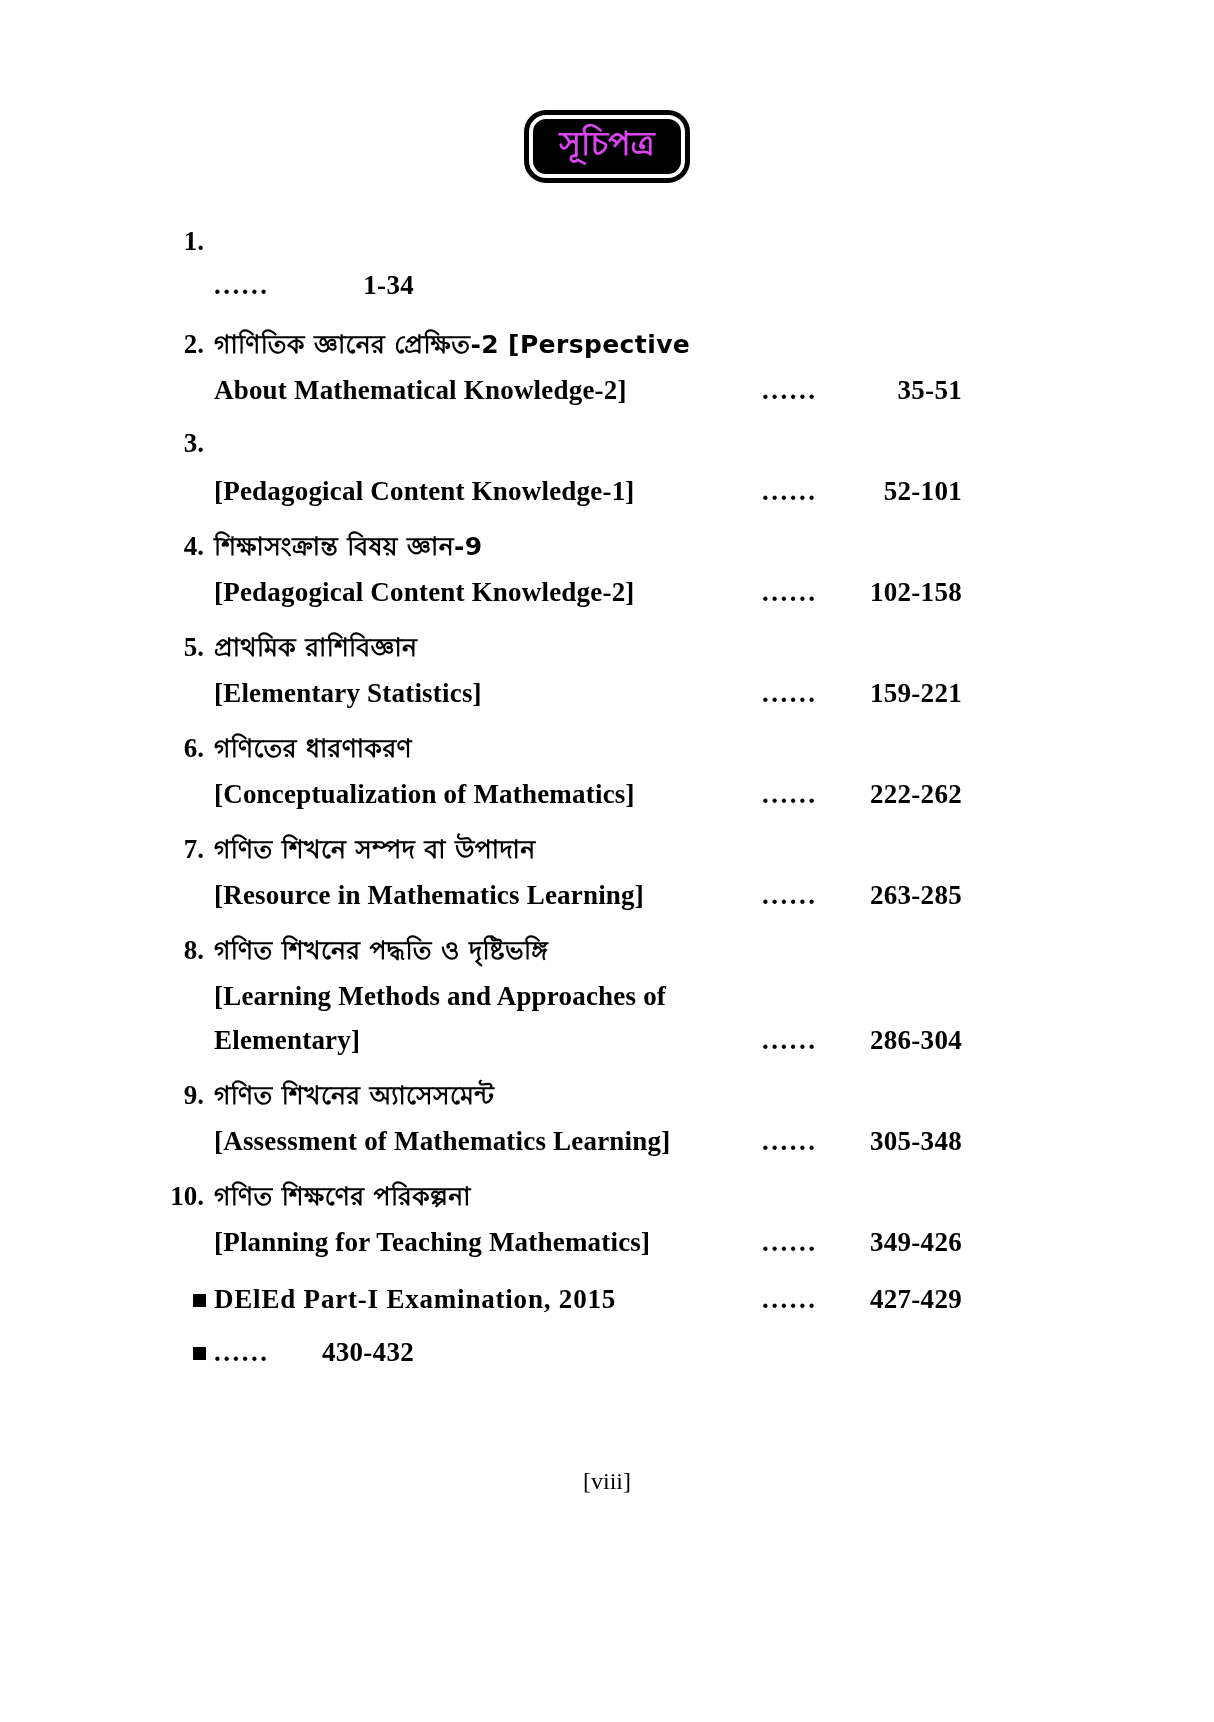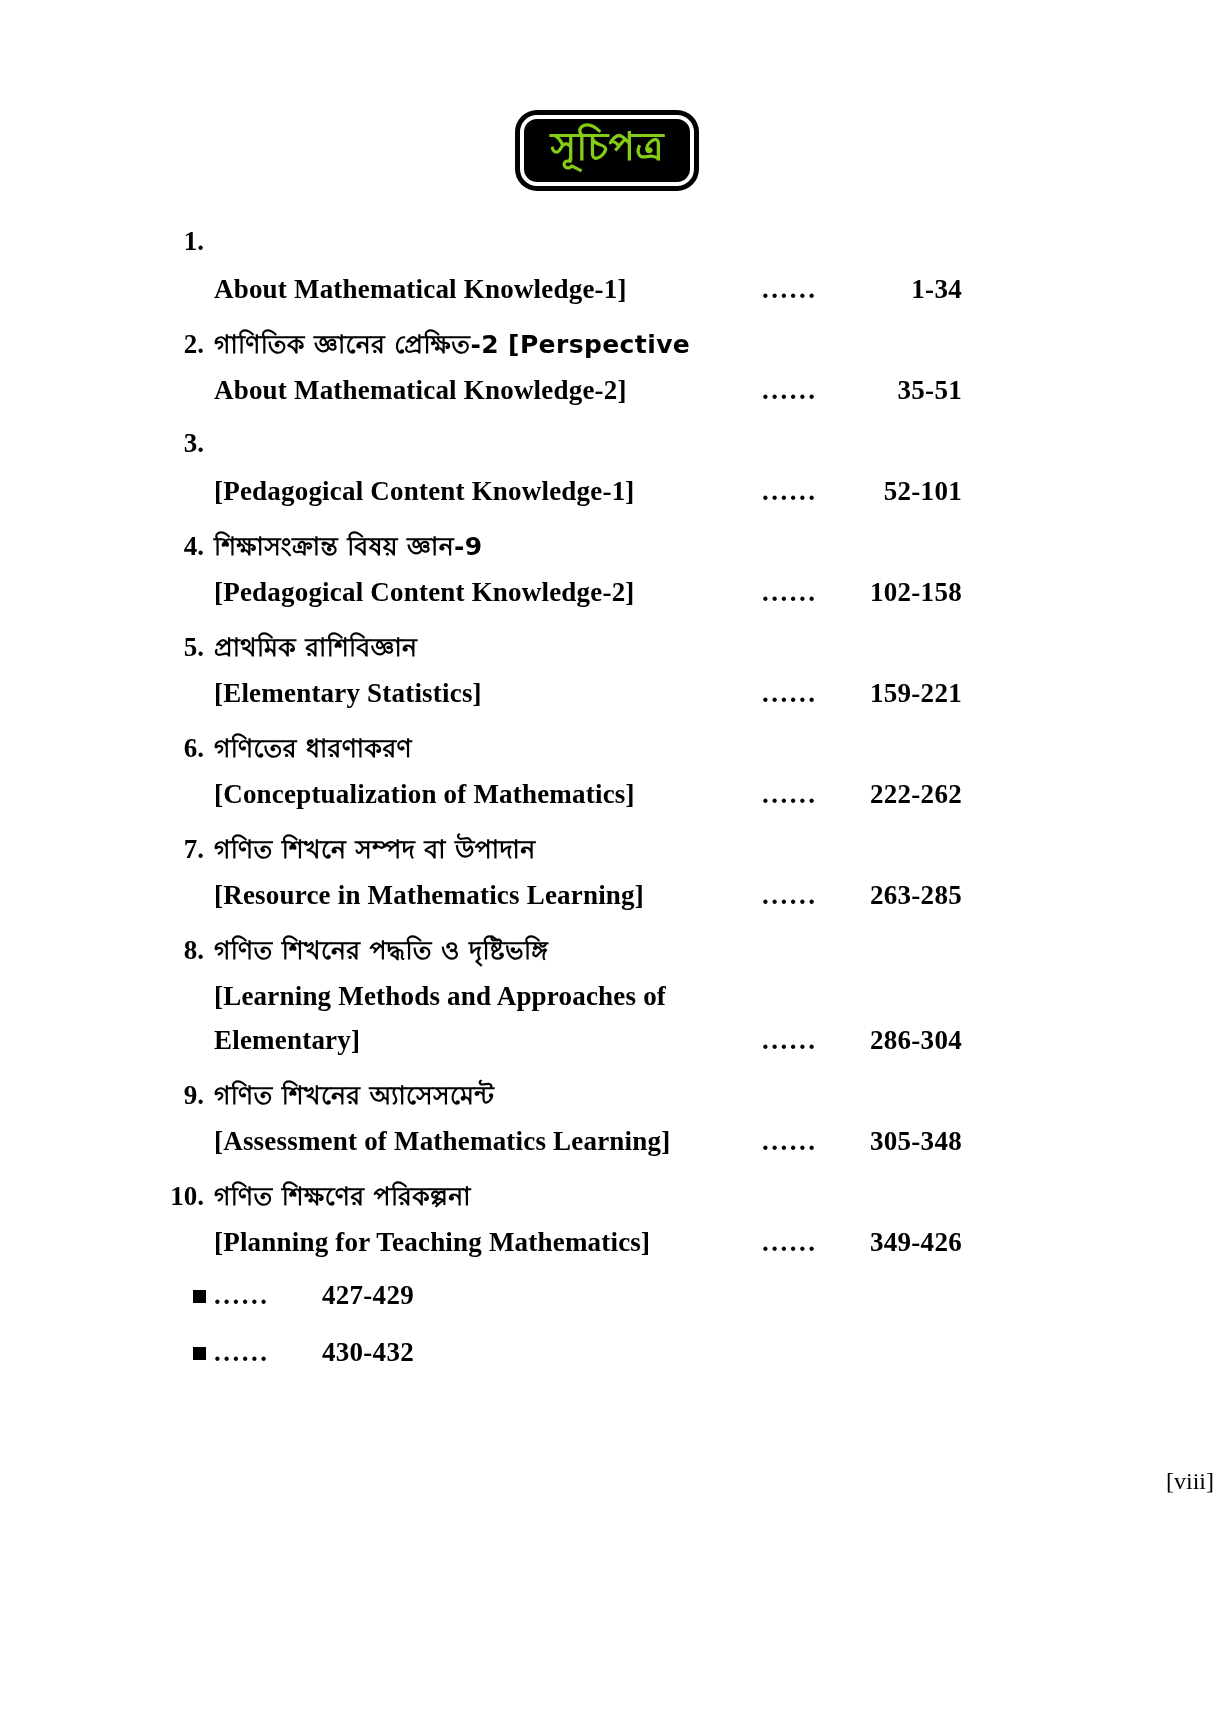--- a/index.html
+++ b/index.html
@@ -40,23 +40,23 @@
     line-height: 0;
   }
   .title-inner {
     border: 4px solid #ffffff;
     border-radius: 17px;
     padding: 4px 26px 10px 26px;
     line-height: 1;
   }
   .title-text {
     display: inline-block;
-    color: #84cc16;
+    color: #d946ef;
     font-family: "DejaVu Sans", "Liberation Sans", sans-serif;
-    font-size: 39px;
+    font-size: 33px;
     font-weight: 700;
     letter-spacing: 0px;
     line-height: 1.25;
     white-space: nowrap;
   }
 
   
   .toc {
     position: absolute;
     top: 226px;
@@ -149,21 +149,21 @@
   .bullet-row .txt {
     letter-spacing: 0.8px;
   }
 
   
   .footer {
     position: absolute;
     top: 1468px;
     left: 0;
     width: 1214px;
-    text-align: right;
+    text-align: center;
     font-size: 24px;
     font-family: "Liberation Serif", "DejaVu Serif", serif;
     font-weight: 400;
   }
 </style>
 </head>
 <body>
 
 <div class="page">
 
@@ -177,21 +177,20 @@
 
   <div class="toc" id="toc-list">
       <div class="entry">
         <div class="line">
           <div class="num">1.</div>
           <div class="dots empty">......</div>
           <div class="pages empty">1-34</div>
         </div>
         <div class="line">
           <div class="num blank">1.</div>
-          <div class="txt en">About Mathematical Knowledge-1]</div>
           <div class="dots">......</div>
           <div class="pages">1-34</div>
         </div>
       </div>
       <div class="entry">
         <div class="line">
           <div class="num">2.</div>
           <div class="txt bn">গাণিতিক  জ্ঞানের  প্রেক্ষিত-2 [Perspective</div>
           <div class="dots empty">......</div>
           <div class="pages empty">35-51</div>
@@ -316,20 +315,21 @@
         <div class="line">
           <div class="num blank">10.</div>
           <div class="txt en">[Planning  for  Teaching  Mathematics]</div>
           <div class="dots">......</div>
           <div class="pages">349-426</div>
         </div>
       </div>
       <div class="entry bullet-row">
         <div class="line">
           <div class="bullet-cell"><span class="bullet-sq"></span></div>
+          <div class="txt en">DElEd  Part-I  Examination,  2015</div>
           <div class="dots">......</div>
           <div class="pages">427-429</div>
         </div>
       </div>
       <div class="entry bullet-row">
         <div class="line">
           <div class="bullet-cell"><span class="bullet-sq"></span></div>
           <div class="dots">......</div>
           <div class="pages">430-432</div>
         </div>

